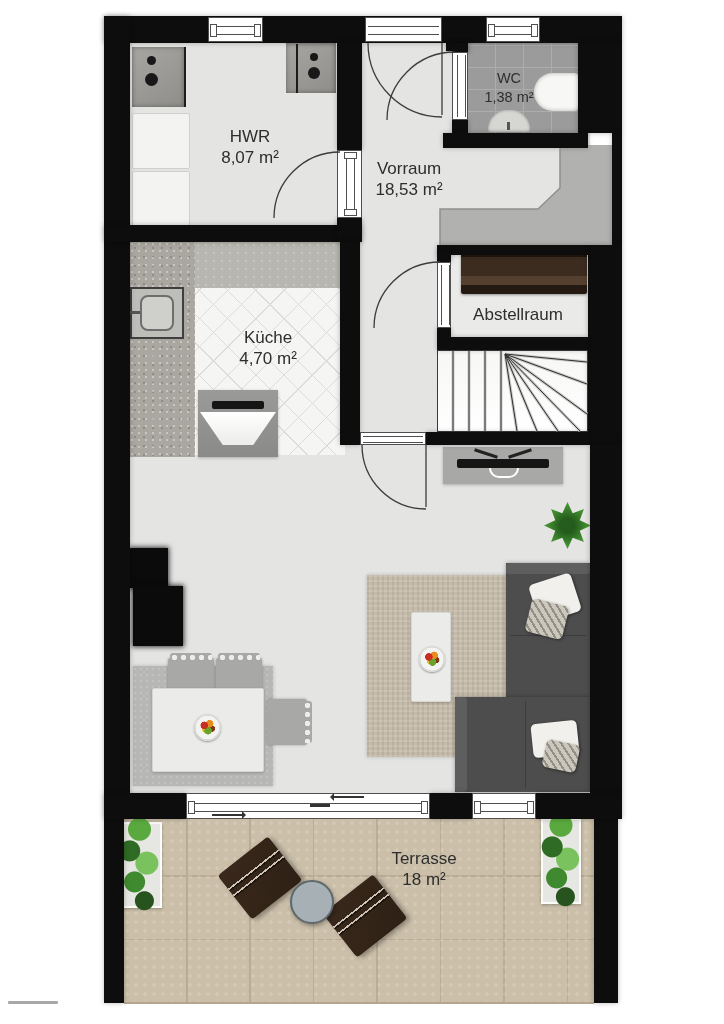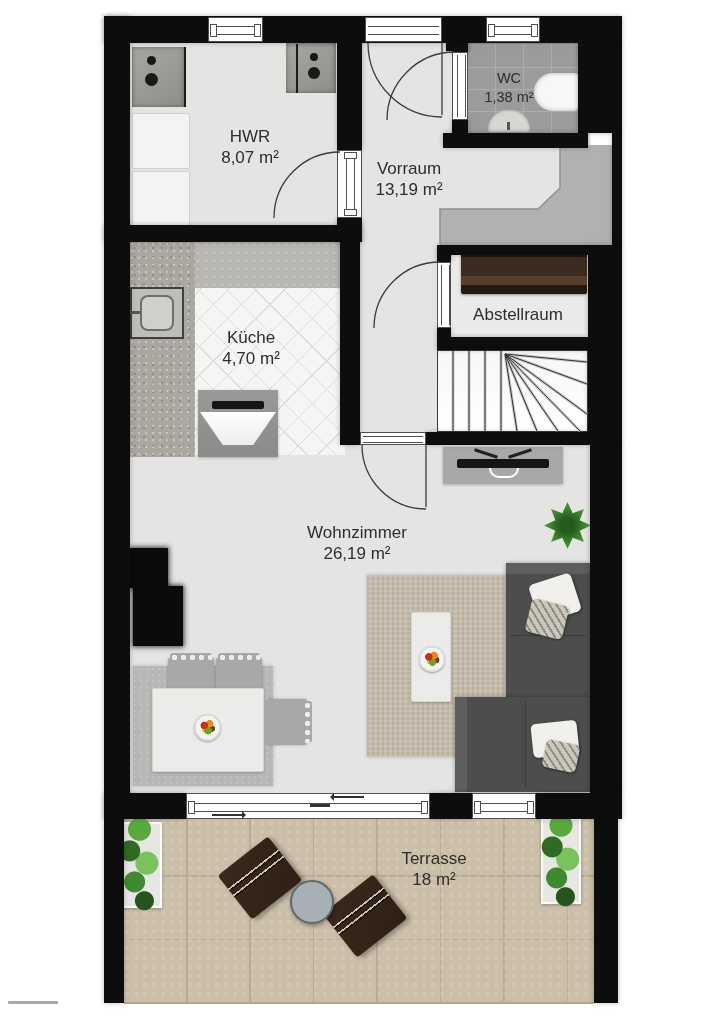--- a/index.html
+++ b/index.html
@@ -285,32 +285,28 @@
   <div class="rlabel" style="left:250px;top:147px">
     <div>HWR</div>
     <div>8,07 m²</div>
   </div>
   <div class="rlabel small" style="left:509px;top:88px">
     <div>WC</div>
     <div>1,38 m²</div>
   </div>
   <div class="rlabel" style="left:409px;top:179px">
     <div>Vorraum</div>
-    <div>13,19 m²</div>
-  </div>
-  <div class="rlabel" style="left:251px;top:348px">
+    <div>18,53 m²</div>
+  </div>
+  <div class="rlabel" style="left:268px;top:348px">
     <div>Küche</div>
     <div>4,70 m²</div>
   </div>
   <div class="rlabel" style="left:518px;top:314px">
     <div>Abstellraum</div>
   </div>
-  <div class="rlabel" style="left:357px;top:543px">
-    <div>Wohnzimmer</div>
-    <div>26,19 m²</div>
-  </div>
-  <div class="rlabel" style="left:434px;top:869px">
+  <div class="rlabel" style="left:424px;top:869px">
     <div>Terrasse</div>
     <div>18 m²</div>
   </div>
 
   <div class="fineprint" style="left:8px;top:1001px;width:50px;height:3px"></div>
 </div>
 
 </body></html>

